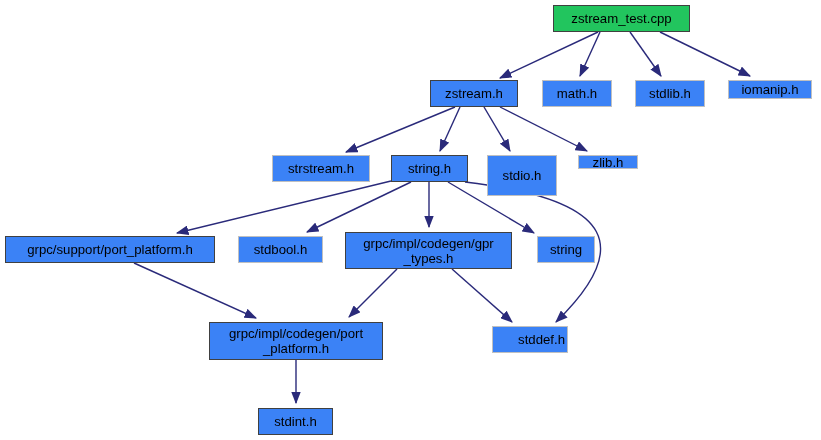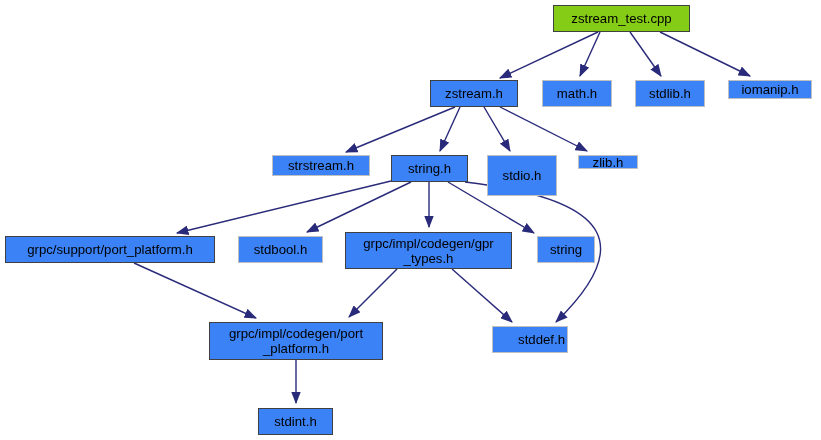--- a/index.html
+++ b/index.html
@@ -36,21 +36,21 @@
     background: #3b82f6;
     border: 1px solid #c0c0c0;
     white-space: pre-line;
     letter-spacing: 0px;
     cursor: pointer;
   }
   .node.strong {
     border: 1.6px solid #404040;
   }
   .node.root {
-    background: #84cc16;
+    background: #22c55e;
     border: 1.6px solid #404040;
     justify-content: center;
   }
   .node-label {
     display: block;
     padding: 0 2px;
   }
 </style>
 </head>
 <body>
@@ -83,21 +83,21 @@
         <path d="M 296,360 L 296,403" fill="none" stroke="#2a2a7a" stroke-width="1.4" marker-end="url(#arrowhead)"></path>
       </g>
   </svg>
 
   <div id="nodes">
       <div class="node root" style="left: 553px; top: 5px; width: 137px; height: 27px;"><span class="node-label">zstream_test.cpp</span></div>
       <div class="node strong" style="left: 430px; top: 80px; width: 88px; height: 27px;"><span class="node-label">zstream.h</span></div>
       <div class="node" style="left: 542px; top: 80px; width: 70px; height: 27px;"><span class="node-label">math.h</span></div>
       <div class="node" style="left: 635px; top: 80px; width: 70px; height: 27px;"><span class="node-label">stdlib.h</span></div>
       <div class="node" style="left: 728px; top: 80px; width: 84px; height: 19px;"><span class="node-label">iomanip.h</span></div>
-      <div class="node" style="left: 272px; top: 155px; width: 98px; height: 21px;"><span class="node-label">strstream.h</span></div>
+      <div class="node" style="left: 272px; top: 155px; width: 98px; height: 27px;"><span class="node-label">strstream.h</span></div>
       <div class="node strong" style="left: 391px; top: 155px; width: 77px; height: 27px;"><span class="node-label">string.h</span></div>
       <div class="node" style="left: 487px; top: 155px; width: 70px; height: 41px;"><span class="node-label">stdio.h</span></div>
       <div class="node" style="left: 578px; top: 155px; width: 60px; height: 14px;"><span class="node-label">zlib.h</span></div>
       <div class="node strong" style="left: 5px; top: 236px; width: 210px; height: 27px;"><span class="node-label">grpc/support/port_platform.h</span></div>
       <div class="node" style="left: 238px; top: 236px; width: 85px; height: 27px;"><span class="node-label">stdbool.h</span></div>
       <div class="node strong" style="left: 345px; top: 232px; width: 167px; height: 37px;"><span class="node-label">grpc/impl/codegen/gpr
 _types.h</span></div>
       <div class="node" style="left: 537px; top: 236px; width: 58px; height: 27px;"><span class="node-label">string</span></div>
       <div class="node strong" style="left: 209px; top: 322px; width: 174px; height: 38px;"><span class="node-label">grpc/impl/codegen/port
 _platform.h</span></div>

